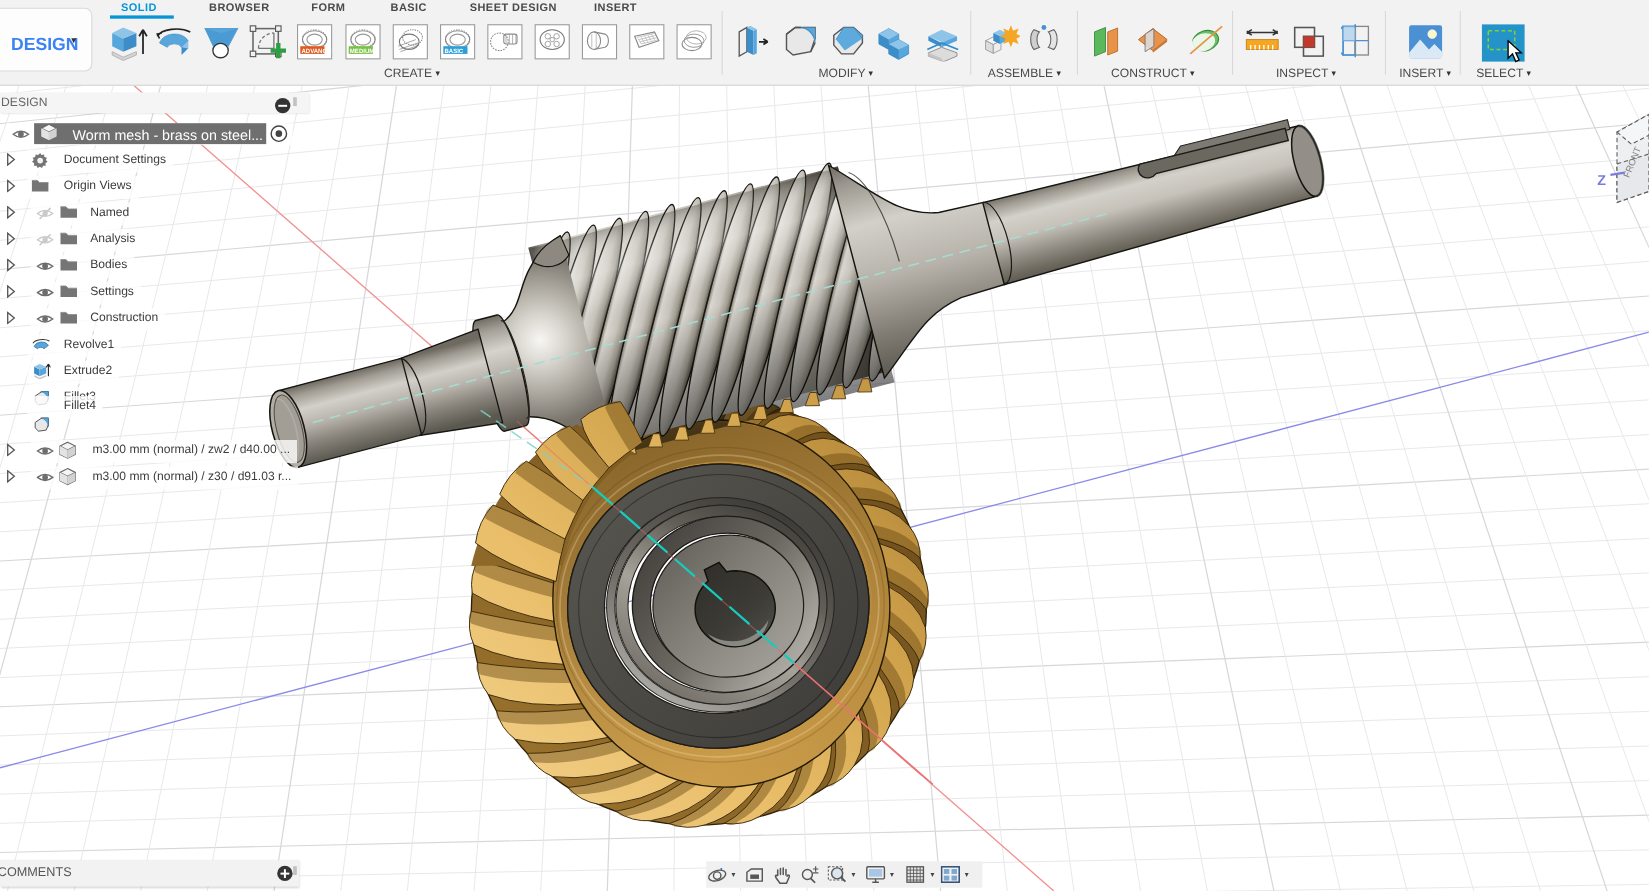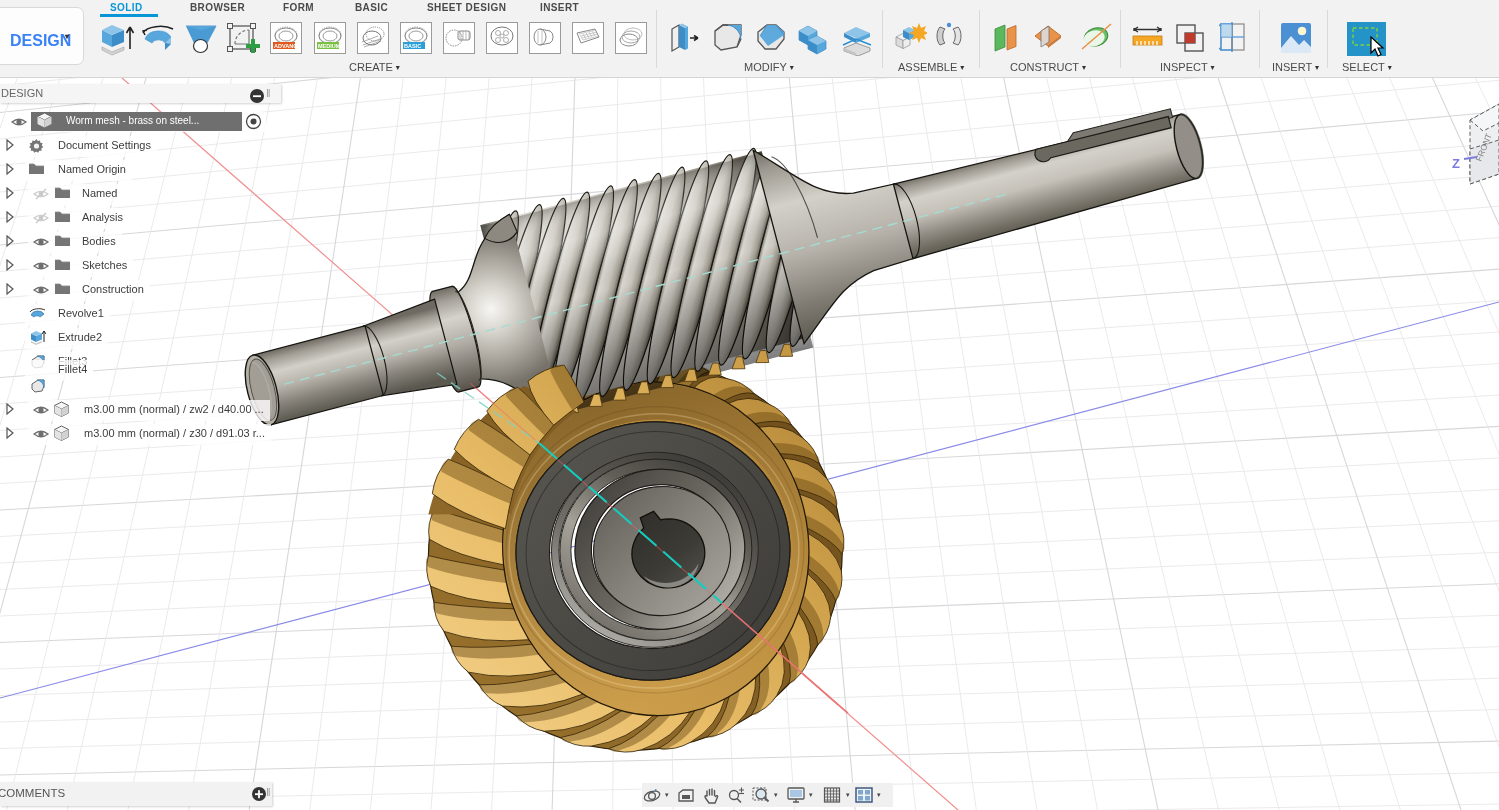--- a/index.html
+++ b/index.html
@@ -633,37 +633,37 @@
 <svg style="position:absolute;left:11px;top:115px" width="16" height="14" viewBox="0 0 16 14">
     <path d="M1 7 Q8 1.5 15 7 Q8 12.5 1 7 Z" fill="none" stroke="#6e6e6e" stroke-width="1.3"></path>
     <circle cx="8" cy="7" r="2.6" fill="#6e6e6e"></circle>
   </svg>
 <svg style="position:absolute;left:36px;top:112px" width="17" height="17" viewBox="0 0 17 17">
     <path d="M8.5 1 L15.5 4.5 L15.5 12 L8.5 15.5 L1.5 12 L1.5 4.5 Z" fill="#f5f5f5" stroke="#666" stroke-width="1"></path>
     <path d="M1.5 4.5 L8.5 8 L15.5 4.5 M8.5 8 L8.5 15.5" fill="none" stroke="#666" stroke-width="1"></path>
     <path d="M1.5 4.5 L8.5 8 L8.5 15.5 L1.5 12 Z" fill="#e3e3e3"></path>
     <path d="M8.5 8 L15.5 4.5 L15.5 12 L8.5 15.5 Z" fill="#d2d2d2"></path>
   </svg>
-<div style="position:absolute;left:66px;top:115px;font-size:10px;color:#fff">Worm mesh - brass on steel...</div>
+<div style="position:absolute;left:66px;top:115px;font-size:13px;color:#fff">Worm mesh - brass on steel...</div>
 <svg style="position:absolute;left:245px;top:113px" width="17" height="17" viewBox="0 0 17 17">
     <circle cx="8.5" cy="8.5" r="7" fill="#fff" stroke="#444" stroke-width="1.3"></circle>
     <circle cx="8.5" cy="8.5" r="3" fill="#444"></circle>
   </svg>
 <svg style="position:absolute;left:5px;top:139px" width="10" height="12" viewBox="0 0 10 12">
     <path d="M2 1 L8 6 L2 11 Z" fill="none" stroke="#555" stroke-width="1.2"></path>
   </svg>
 <div class="trow trowbg" style="left:25px;top:136px;padding-left:33px">Document Settings</div>
 <svg style="position:absolute;left:28px;top:138px" width="17" height="16" viewBox="0 0 17 16">
     <path d="M8.5 1 l1.2 2 l2.3-.6 l.4 2.3 l2.3.6 l-1 2.1 l1.6 1.7 l-2 1.3 l.3 2.3 l-2.4 0 l-1 2.1 l-2-1.2 l-2 1.2 l-1-2.1 l-2.4 0 l.3-2.3 l-2-1.3 l1.6-1.7 l-1-2.1 l2.3-.6 l.4-2.3 l2.3.6 Z" fill="#757575"></path>
     <circle cx="8.5" cy="8" r="2.6" fill="#f2f2f2"></circle>
   </svg>
 <svg style="position:absolute;left:5px;top:163px" width="10" height="12" viewBox="0 0 10 12">
     <path d="M2 1 L8 6 L2 11 Z" fill="none" stroke="#555" stroke-width="1.2"></path>
   </svg>
-<div class="trow trowbg" style="left:25px;top:160px;padding-left:33px">Named Origin</div>
+<div class="trow trowbg" style="left:25px;top:160px;padding-left:33px">Origin Views</div>
 <svg style="position:absolute;left:28px;top:161px" width="17" height="14" viewBox="0 0 17 14">
     <path d="M1 3 L6 3 L8 5 L16 5 L16 13 L1 13 Z" fill="#757575"></path>
     <path d="M1 3 L6 3 L8 5 L16 5" fill="none" stroke="#8a8a8a" stroke-width="0.8"></path>
   </svg>
 <svg style="position:absolute;left:5px;top:187px" width="10" height="12" viewBox="0 0 10 12">
     <path d="M2 1 L8 6 L2 11 Z" fill="none" stroke="#555" stroke-width="1.2"></path>
   </svg>
 <div class="trow trowbg" style="left:28px;top:184px;padding-left:54px">Named</div>
 <svg style="position:absolute;left:33px;top:187px" width="16" height="14" viewBox="0 0 16 14">
         <path d="M1 7 Q8 1.5 15 7 Q8 12.5 1 7 Z" fill="none" stroke="#c9c9c9" stroke-width="1.2"></path>
@@ -695,21 +695,21 @@
     <path d="M1 7 Q8 1.5 15 7 Q8 12.5 1 7 Z" fill="none" stroke="#6e6e6e" stroke-width="1.3"></path>
     <circle cx="8" cy="7" r="2.6" fill="#6e6e6e"></circle>
   </svg>
 <svg style="position:absolute;left:54px;top:233px" width="17" height="14" viewBox="0 0 17 14">
     <path d="M1 3 L6 3 L8 5 L16 5 L16 13 L1 13 Z" fill="#757575"></path>
     <path d="M1 3 L6 3 L8 5 L16 5" fill="none" stroke="#8a8a8a" stroke-width="0.8"></path>
   </svg>
 <svg style="position:absolute;left:5px;top:259px" width="10" height="12" viewBox="0 0 10 12">
     <path d="M2 1 L8 6 L2 11 Z" fill="none" stroke="#555" stroke-width="1.2"></path>
   </svg>
-<div class="trow trowbg" style="left:28px;top:256px;padding-left:54px">Sketches</div>
+<div class="trow trowbg" style="left:28px;top:256px;padding-left:54px">Settings</div>
 <svg style="position:absolute;left:33px;top:259px" width="16" height="14" viewBox="0 0 16 14">
     <path d="M1 7 Q8 1.5 15 7 Q8 12.5 1 7 Z" fill="none" stroke="#6e6e6e" stroke-width="1.3"></path>
     <circle cx="8" cy="7" r="2.6" fill="#6e6e6e"></circle>
   </svg>
 <svg style="position:absolute;left:54px;top:257px" width="17" height="14" viewBox="0 0 17 14">
     <path d="M1 3 L6 3 L8 5 L16 5 L16 13 L1 13 Z" fill="#757575"></path>
     <path d="M1 3 L6 3 L8 5 L16 5" fill="none" stroke="#8a8a8a" stroke-width="0.8"></path>
   </svg>
 <svg style="position:absolute;left:5px;top:283px" width="10" height="12" viewBox="0 0 10 12">
     <path d="M2 1 L8 6 L2 11 Z" fill="none" stroke="#555" stroke-width="1.2"></path>

